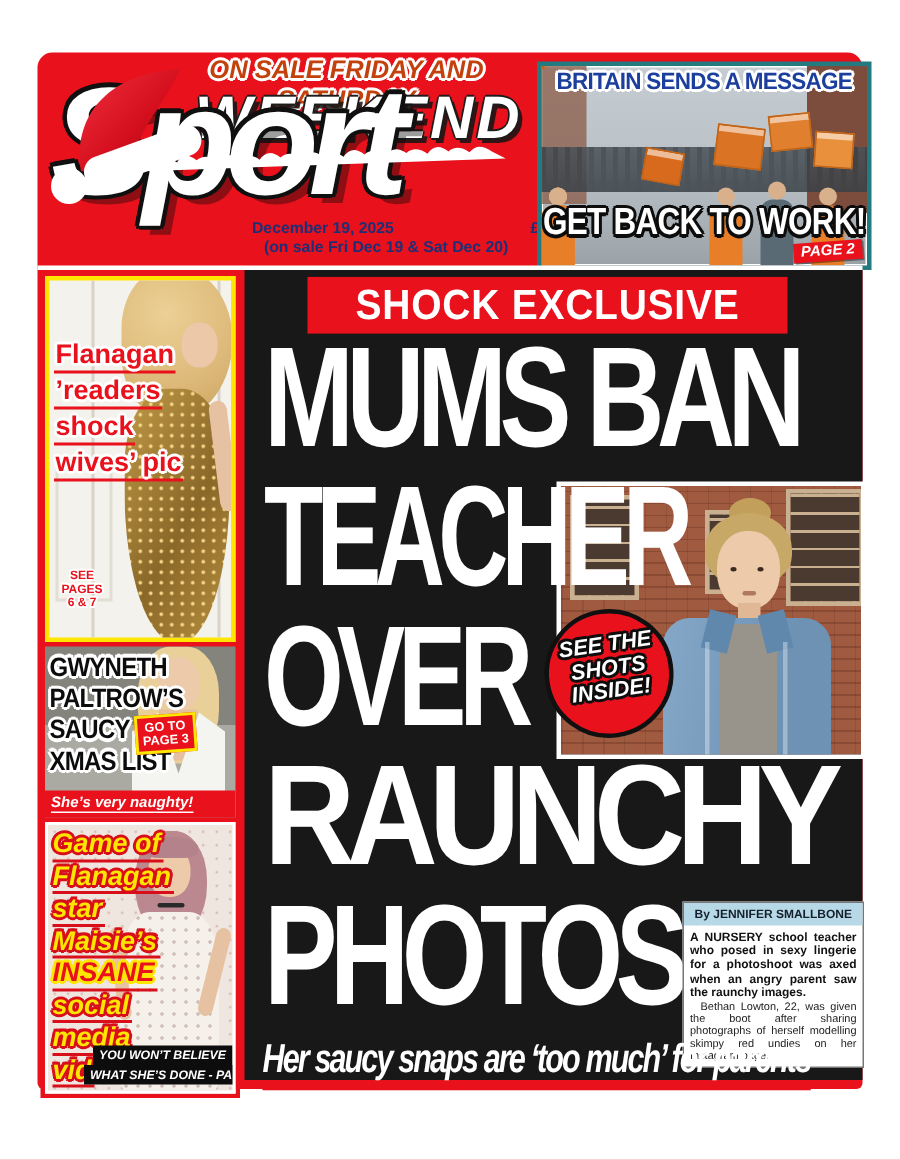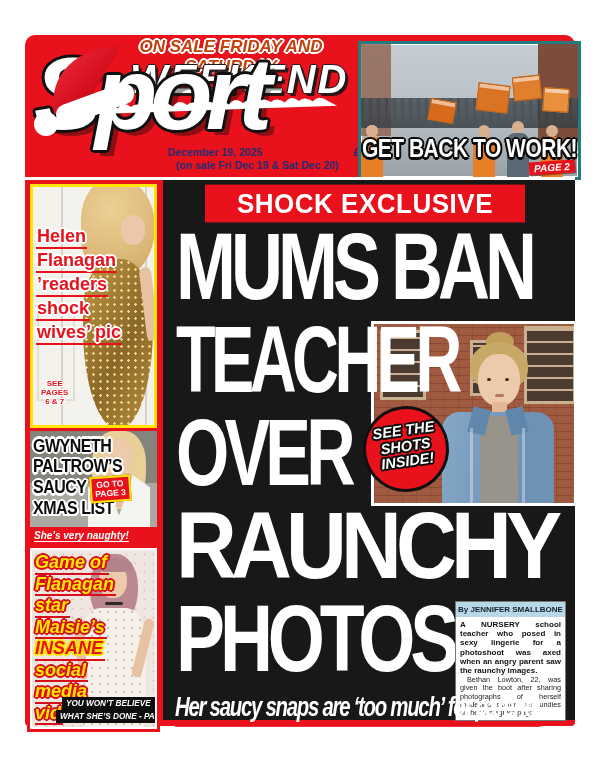--- a/index.html
+++ b/index.html
@@ -101,21 +101,21 @@
   .t-jacket{position:absolute;left:2px;top:80px;width:112px;height:92px;border-radius:18px 18px 0 0;
       background:linear-gradient(100deg,#85a8c8,#6e92b4 70%);}
   .t-shirt{position:absolute;left:40px;top:84px;width:38px;height:88px;background:#98948c;}
   .t-collar{position:absolute;top:76px;width:18px;height:26px;background:#5f88ac;}
   .t-seam{position:absolute;top:96px;width:3px;height:76px;background:rgba(255,255,255,.35);}
 
   .shots-badge{left:363px;top:406px;width:86px;height:86px;background:#e8111c;border:3px solid #101010;
       border-radius:50%;transform:rotate(-8deg);z-index:5;text-align:center;box-sizing:border-box;padding-top:14px;}
   .shots-badge span{display:block;font-style:italic;font-weight:900;font-size:14.5px;line-height:15.5px;color:#fff;}
 
-  .byline-box{left:455px;top:601px;width:111px;background:#fff;border:1px solid #777;z-index:5;padding-bottom:3px;box-sizing:border-box;}
+  .byline-box{left:455px;top:601px;width:121px;background:#fff;border:1px solid #777;z-index:5;padding-bottom:3px;box-sizing:border-box;}
   .byline-head{background:#b7d8e6;font-weight:900;font-size:8px;text-align:center;padding:3px 1px;color:#15202c;}
   .lead-par{font-weight:900;font-size:8px;line-height:9.2px;padding:3px 4px 1px;color:#111;text-align:justify;}
   .body-par{font-weight:400;font-size:7.3px;line-height:8.2px;padding:0 4px;text-indent:7px;text-align:justify;color:#222;}
 
   .strap{left:175px;top:691px;width:398px;z-index:5;font-style:italic;font-weight:900;font-size:24px;
       letter-spacing:-1.5px;color:#fff;transform:scale(.85,1.12);transform-origin:0 0;white-space:nowrap;}
   .strap span{border-bottom:3px solid #e8111c;padding-bottom:2px;}
 
   
   .helen-box{left:27px;top:181px;width:127px;height:244px;border:3px solid #e8111c;z-index:3;}
@@ -218,20 +218,21 @@
     <div class="plak"></div>
     <div class="plak"></div>
     <div class="plak"></div>
     <div class="plak"></div>
     <div class="pers"></div>
     <div class="pers"></div>
     <div class="pers"></div>
     <div class="pers"></div>
     <div class="pers"></div>
     <div class="pers"></div>
+    <div class="abs doc-k1 ow">BRITAIN SENDS A MESSAGE</div>
     <div class="abs doc-hl ob">GET BACK TO WORK!</div>
     <div class="abs doc-page">PAGE 2</div>
   </div>
 
   <div class="abs white-sep"></div>
 
   <div class="abs black-box"></div>
   <div class="abs kicker">SHOCK EXCLUSIVE</div>
 
   <div class="abs t-photo">
@@ -281,21 +282,20 @@
   <div class="abs helen-box">
     <div class="helen-inner">
       <div class="h-line" style="left:28px;"></div>
       <div class="h-line" style="left:112px;"></div>
       <div class="h-panel" style="left:4px;top:120px;width:34px;height:90px;"></div>
       <div class="h-hair"></div>
       <div class="h-face"></div>
       <div class="h-body"></div>
       <div class="h-arm"></div>
       <div class="helen-lines">
-        <div class="hp"><span class="ow">Helen</span></div>
         <div class="hp"><span class="ow">Flanagan</span></div>
         <div class="hp"><span class="ow">’readers</span></div>
         <div class="hp"><span class="ow">shock</span></div>
         <div class="hp"><span class="ow">wives’ pic</span></div>
       </div>
       <div class="see-pages ow-sm">
         <div>SEE</div>
         <div>PAGES</div>
         <div>6 &amp; 7</div>
       </div>

